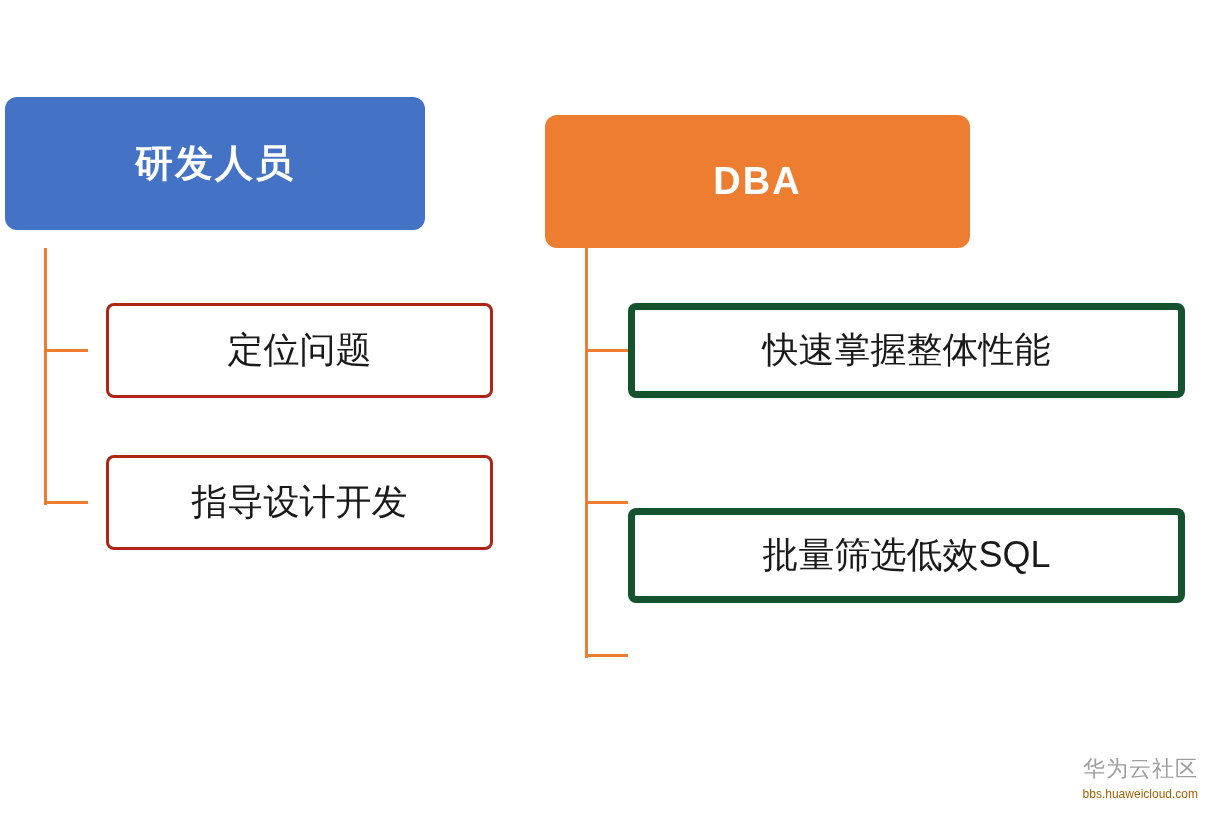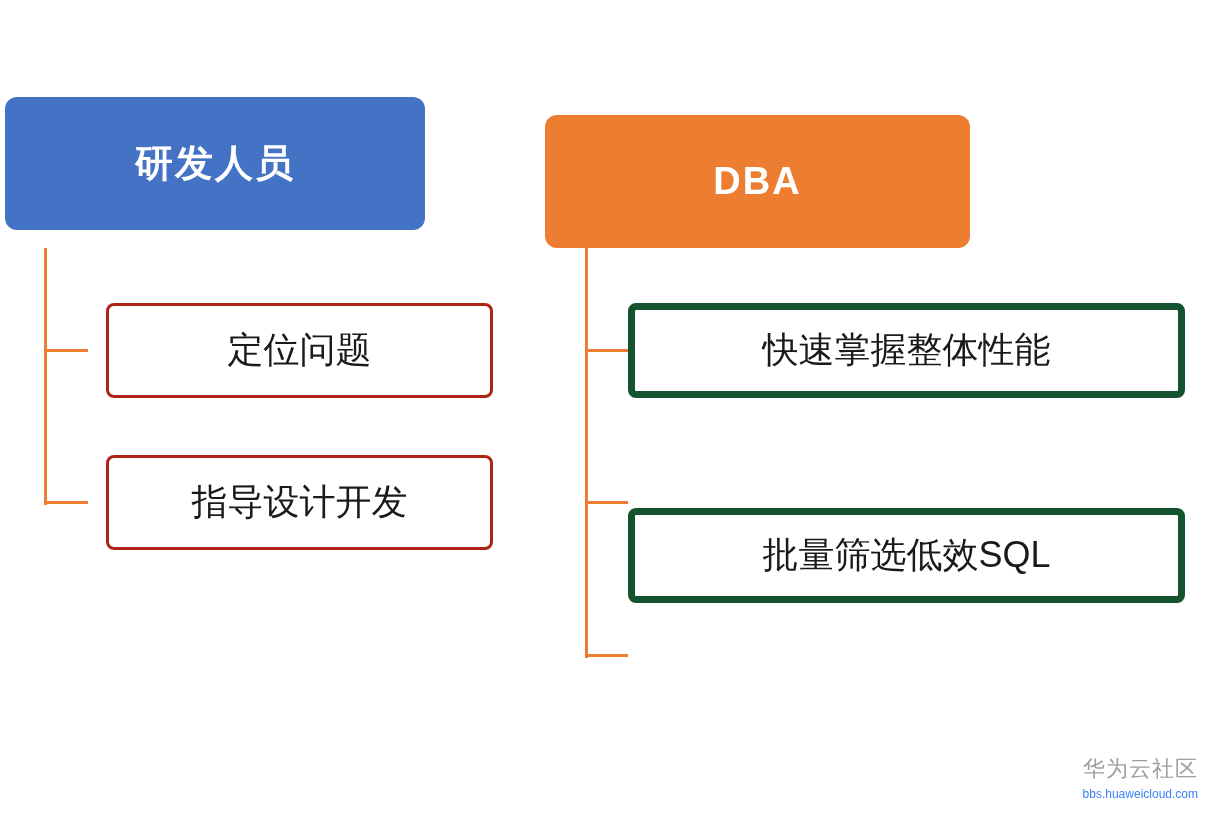--- a/index.html
+++ b/index.html
@@ -68,21 +68,21 @@
     bottom: 18px;
     text-align: right;
     color: #9e9e9e;
   }
   .watermark .wm-title {
     font-size: 22px;
     letter-spacing: 1px;
   }
   .watermark .wm-sub {
     font-size: 12px;
-    color: #3b82f6;
+    color: #a16207;
     margin-top: 3px;
   }
 </style>
 </head>
 <body>
 
 <div class="canvas">
 
   <div class="header header-left">
     <span>研发人员</span>

